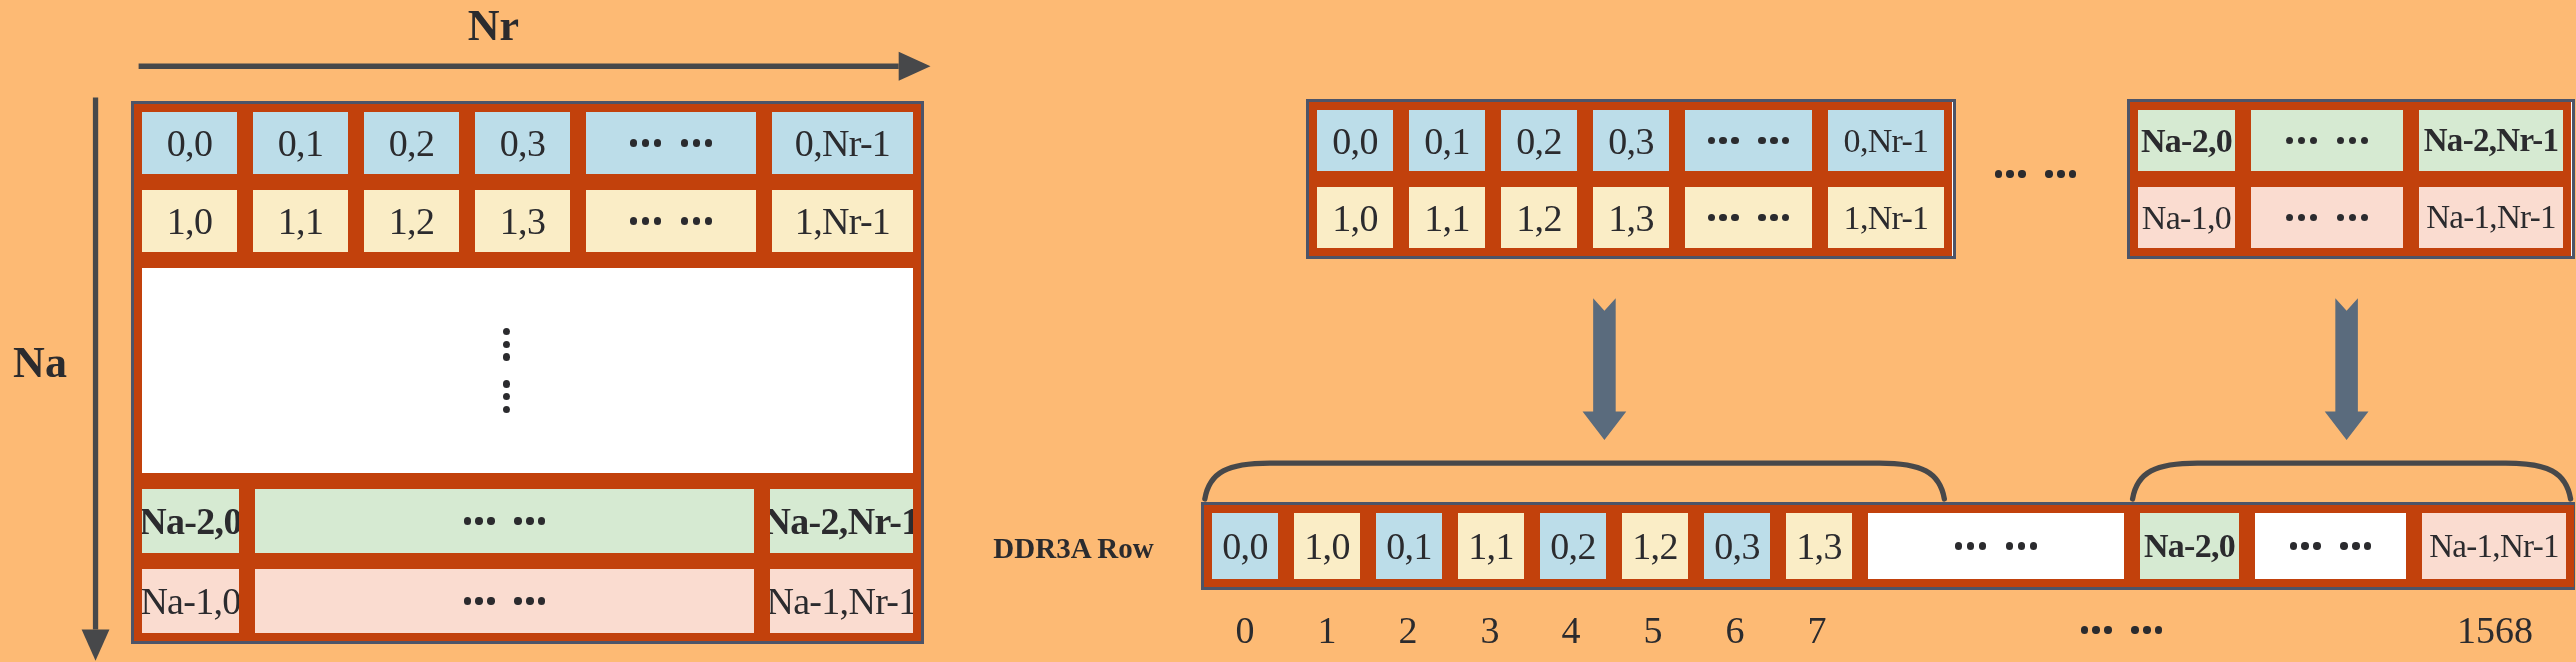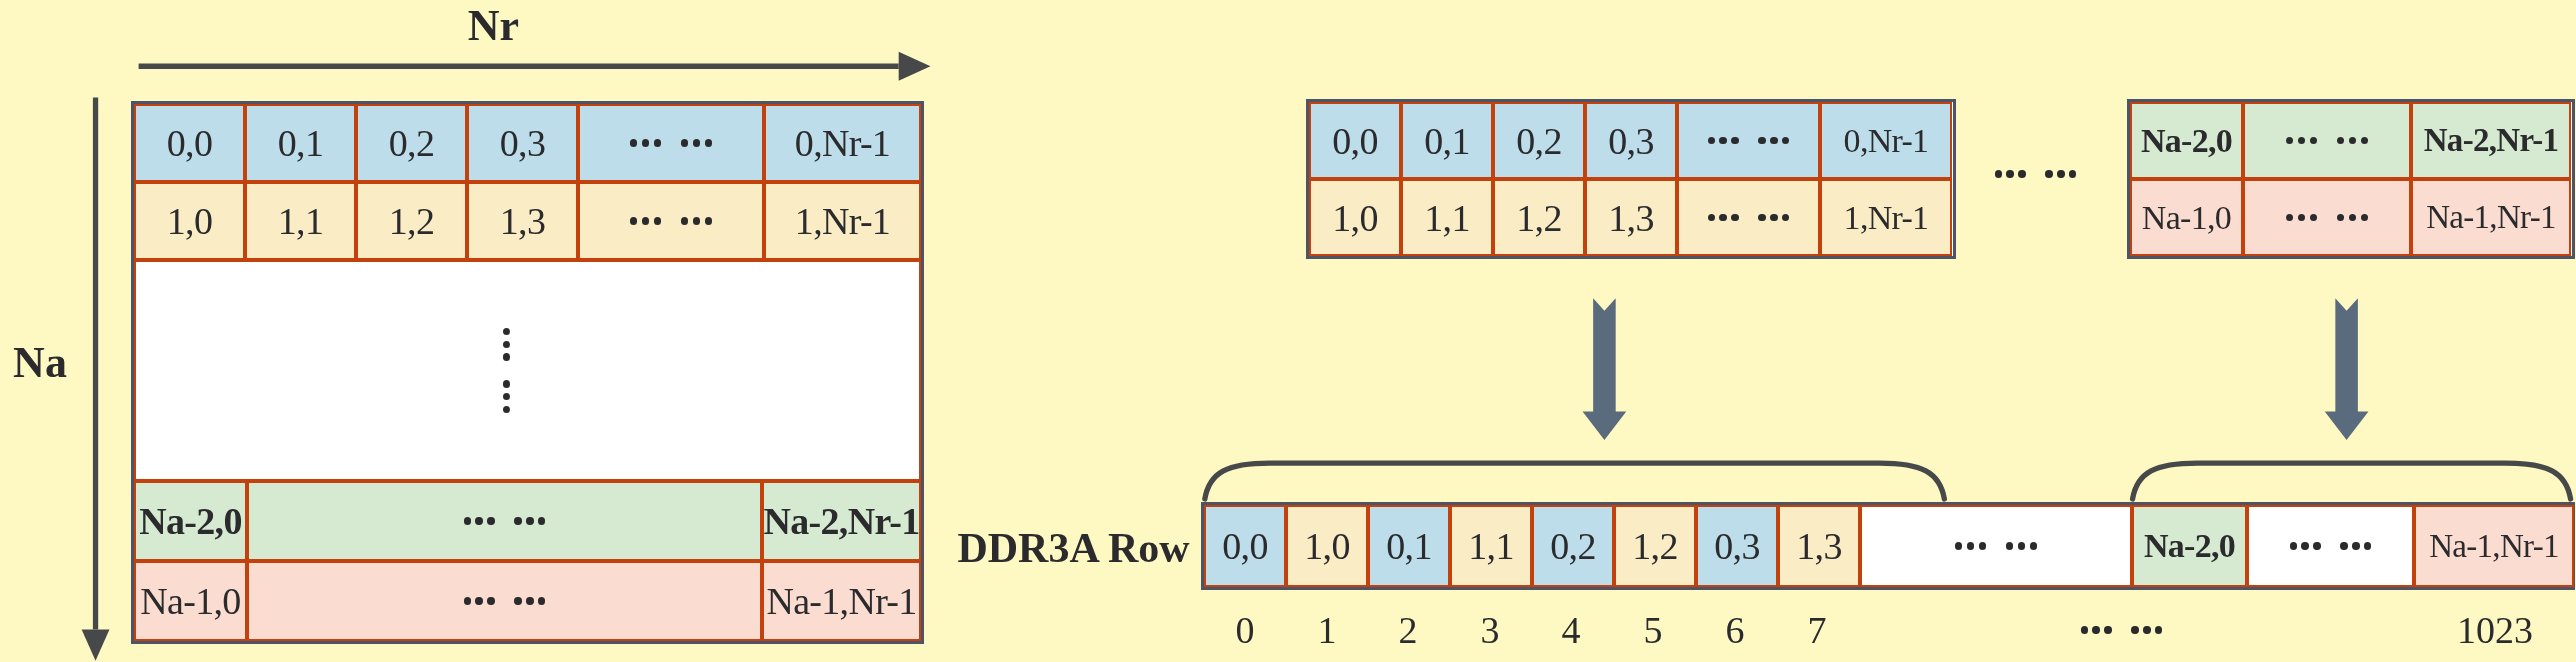--- a/index.html
+++ b/index.html
@@ -1,43 +1,43 @@
 <!DOCTYPE html>
 <html style="font-size:10.6px"><head>
 <meta charset="utf-8">
 <style>
   html,body{margin:0;padding:0;background:#ffffff;}
   .stage{
-    position:relative;width:2576px;height:662px;background:#fef9c3;
+    position:relative;width:2576px;height:662px;background:#fdba74;
     font-family:"Liberation Serif","DejaVu Serif",serif;color:#2b2b2e;overflow:hidden;
   }
   .axis-label{position:absolute;font-weight:bold;font-size:44px;text-align:center;line-height:46px;}
   .svg-overlay{position:absolute;left:0;top:0;pointer-events:none;}
   
   .dtable{position:absolute;border:3.3px solid #4d5468;box-sizing:border-box;background:#ffffff;display:flex;flex-direction:column;}
   .mrow{display:flex;width:100%;}
   .c{
     display:flex;align-items:center;justify-content:center;
-    border:2px solid #c2410c;box-sizing:border-box;
+    border:8px solid #c2410c;box-sizing:border-box;
     font-size:38px;white-space:nowrap;overflow:hidden;letter-spacing:-0.7px;
   }
   .bg-blue{background:#bcdde9;}
   .bg-yellow{background:#faedc6;}
   .bg-green{background:#d6ead2;font-weight:bold;}
   .bg-pink{background:#fadcd0;text-align:right;}
   .bg-white{background:#ffffff;}
   
   .hdots{display:inline-flex;align-items:center;gap:4.6px;}
   .hdots i{display:block;width:7.3px;height:7.3px;border-radius:50%;background:#2b2b2e;}
   .hdots s{display:block;width:10.6px;}
   
   .vdots{display:flex;flex-direction:column;align-items:center;gap:5.3px;transform:translateX(-21px);}
   .vdots i{display:block;width:7.3px;height:7.3px;border-radius:50%;background:#2b2b2e;}
   .vdots u{display:block;height:9.3px;}
-  .side-label{position:absolute;font-weight:bold;font-size:42px;text-align:center;line-height:37px;}
+  .side-label{position:absolute;font-weight:bold;font-size:29px;text-align:center;line-height:37px;}
   .colnum{position:absolute;top:0;height:40px;line-height:40px;text-align:center;font-size:38px;}
   .dots-abs{position:absolute;display:flex;align-items:center;justify-content:center;}
 </style>
 </head>
 <body>
 
 <div class="stage">
 
   <div class="axis-label" style="left:394px;top:2.7px;width:199px;">Nr</div>
   <div class="axis-label" style="left:0px;top:340px;width:80px;">Na</div>
@@ -277,17 +277,17 @@
       <span class="hdots">
           <i></i>
           <i></i>
           <i></i>
           <s></s>
           <i></i>
           <i></i>
           <i></i>
         </span>
     </span>
-    <span class="colnum" style="left:2422px;width:146px;">1023</span>
+    <span class="colnum" style="left:2422px;width:146px;">1568</span>
   </div>
 
 </div>
 
 
 </body></html>

